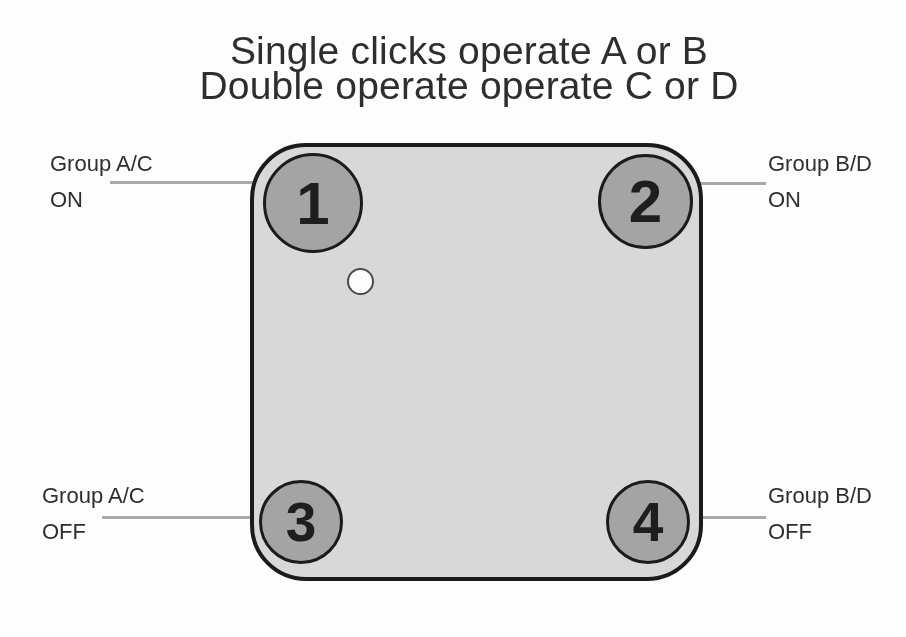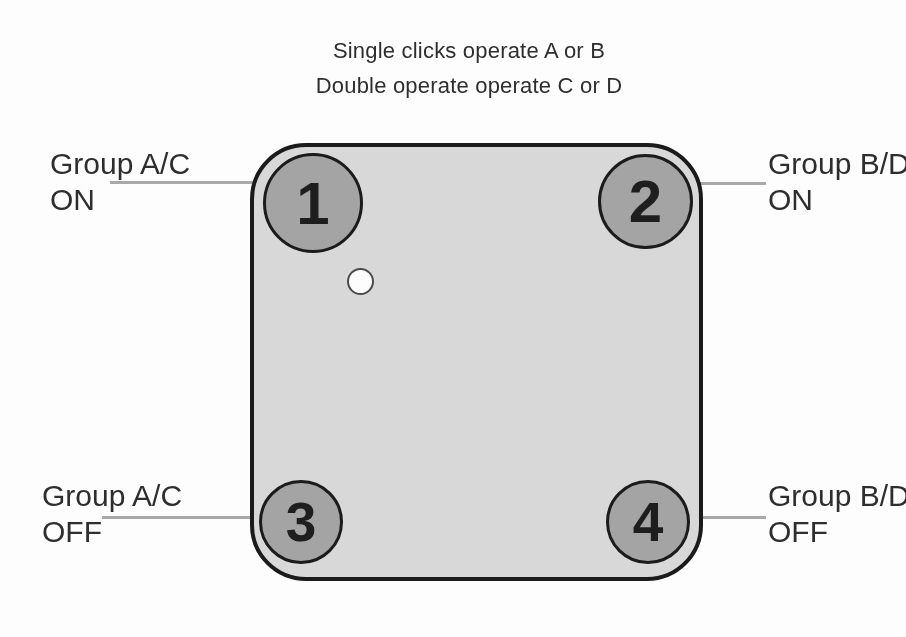--- a/index.html
+++ b/index.html
@@ -13,21 +13,21 @@
     --led-fill:#fdfdfd;
     --led-border:#4a4a4a;
   }
   *{margin:0;padding:0;box-sizing:border-box;}
   html,body{width:906px;height:637px;overflow:hidden;background:var(--bg);
     font-family:"Liberation Sans", sans-serif;}
   #stage{position:absolute;top:0;left:0;width:906px;height:637px;background:var(--bg);}
 
   .title{
     position:absolute;top:33px;left:32px;width:874px;
-    text-align:center;font-size:22px;line-height:35px;color:var(--text);
+    text-align:center;font-size:39px;line-height:35px;color:var(--text);
     letter-spacing:0.2px;
   }
 
   .device{
     position:absolute;left:250px;top:143px;width:453px;height:438px;
     background:var(--device-fill);
     border:4px solid var(--outline);
     border-radius:56px;
   }
 
@@ -51,21 +51,21 @@
 
   .callout-line{
     position:absolute;height:3px;background:var(--connector);
   }
   .line-tl{left:110px;top:181px;width:143px;}
   .line-tr{left:700px;top:182px;width:66px;}
   .line-bl{left:102px;top:516px;width:151px;}
   .line-br{left:700px;top:516px;width:66px;}
 
   .grp-label{
-    position:absolute;font-size:30px;line-height:36px;color:var(--text);
+    position:absolute;font-size:22px;line-height:36px;color:var(--text);
     white-space:nowrap;
   }
   .lbl-tl{left:50px;top:146px;}
   .lbl-tr{left:768px;top:146px;}
   .lbl-bl{left:42px;top:478px;}
   .lbl-br{left:768px;top:478px;}
 </style>
 </head>
 <body>
 

